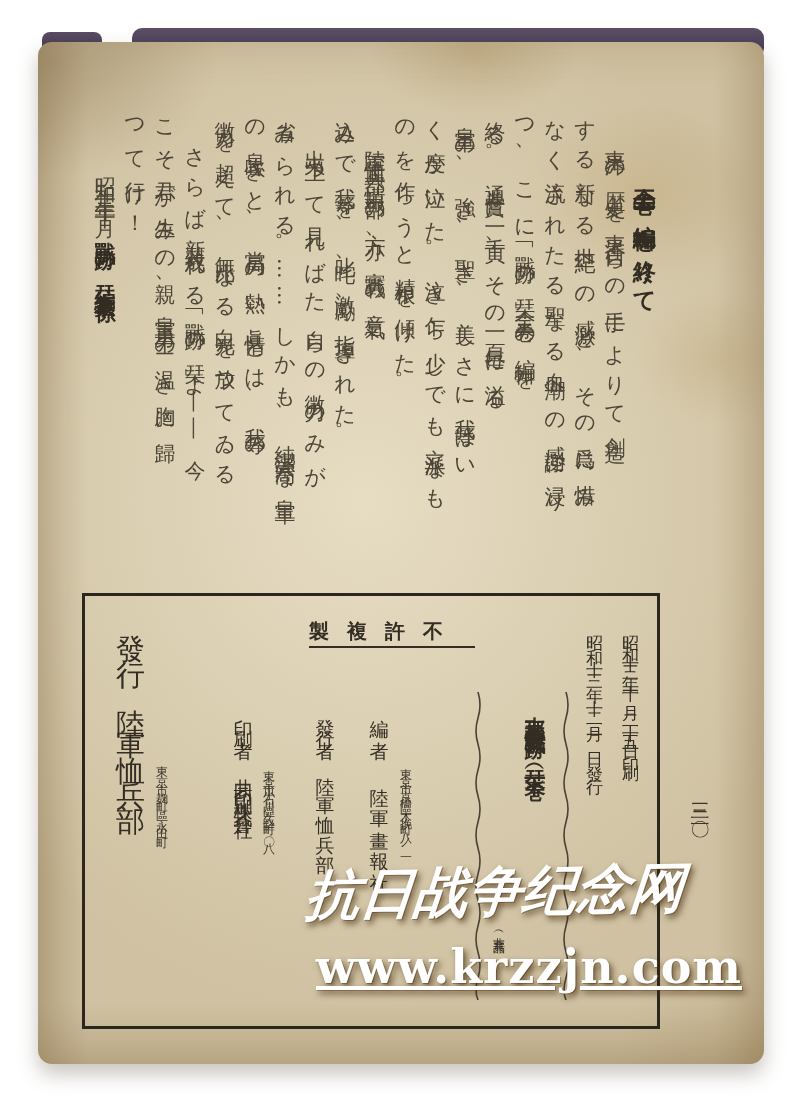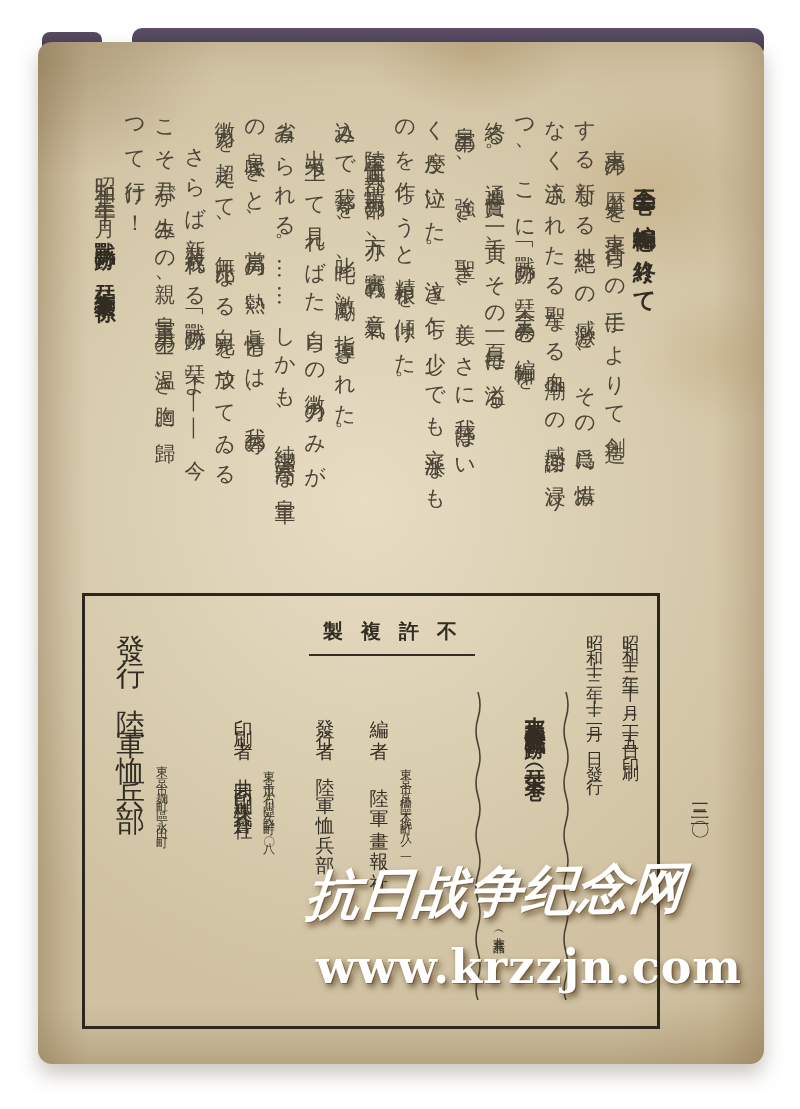--- a/index.html
+++ b/index.html
@@ -27,23 +27,23 @@
     color:#4c4537;font-size:21px;line-height:30px;letter-spacing:6px;}
   .afterword .col{white-space:nowrap;}
   .afterword .ind{text-indent:28px;}
   .afterword .heading{font-size:23px;font-weight:bold;letter-spacing:3px;text-indent:64px;color:#322c23;}
   .afterword .sig{text-indent:56px;}
   .afterword .sig .name{font-weight:bold;color:#322c23;margin-top:16px;}
   
   .colophon{position:absolute;left:44px;top:551px;width:572px;height:430px;
     border:3px solid #2b261e;color:#332d24;}
   .ccol{position:absolute;writing-mode:vertical-rl;text-orientation:mixed;white-space:nowrap;}
-  .no-repro{position:absolute;left:224px;top:22px;width:166px;text-align:right;
+  .no-repro{position:absolute;left:224px;top:22px;width:166px;text-align:left;
     font-size:20px;font-weight:bold;letter-spacing:18px;color:#332d24;
-    border-bottom:2px solid #332d24;padding-bottom:9px;white-space:nowrap;}
+    border-bottom:2px solid #332d24;padding-bottom:1px;white-space:nowrap;}
   .c-date1{right:14px;top:26px;font-size:17px;letter-spacing:10px;}
   .c-date2{right:50px;top:26px;font-size:17px;letter-spacing:13px;}
   .c-title{right:108px;top:104px;font-size:21px;font-weight:bold;letter-spacing:4px;}
   .c-nfs{right:150px;top:330px;font-size:12px;letter-spacing:2px;}
   .wavy{position:absolute;}
   .wavy.right{right:86px;top:96px;}
   .wavy.left{right:174px;top:96px;}
   .c-label{letter-spacing:11px;font-size:19px;}
   .c-name{font-size:19px;margin-top:26px;}
   .c-editor{left:282px;top:108px;}
@@ -62,21 +62,21 @@
   .a-issuer{left:68px;top:160px;letter-spacing:9px;}
   
   .page-num{position:absolute;left:650px;top:746px;writing-mode:vertical-rl;
     font-size:19px;letter-spacing:9px;color:#3a342c;}
   
   .wm{position:absolute;z-index:6;color:#ffffff;white-space:nowrap;}
   .wm1{left:268px;top:814px;font-size:54px;font-weight:bold;font-style:italic;
     letter-spacing:0px;transform:rotate(-1.2deg) skewX(-6deg);
     text-shadow:3px 4px 6px rgba(70,45,15,.70), 1px 1px 0 rgba(95,65,25,.45);}
   .wm2{left:278px;top:898px;font-size:46px;font-weight:bold;letter-spacing:1px;
-    text-shadow:3px 4px 6px rgba(70,45,15,.70), 1px 1px 0 rgba(95,65,25,.45);}
+    text-shadow:3px 4px 6px rgba(70,45,15,.70), 1px 1px 0 rgba(95,65,25,.45);text-decoration:underline;}
 </style>
 </head>
 <body>
 
 <div class="photo">
   <div class="cover-band"></div>
   <div class="cover-corner"></div>
 
   <div class="paper">
 

